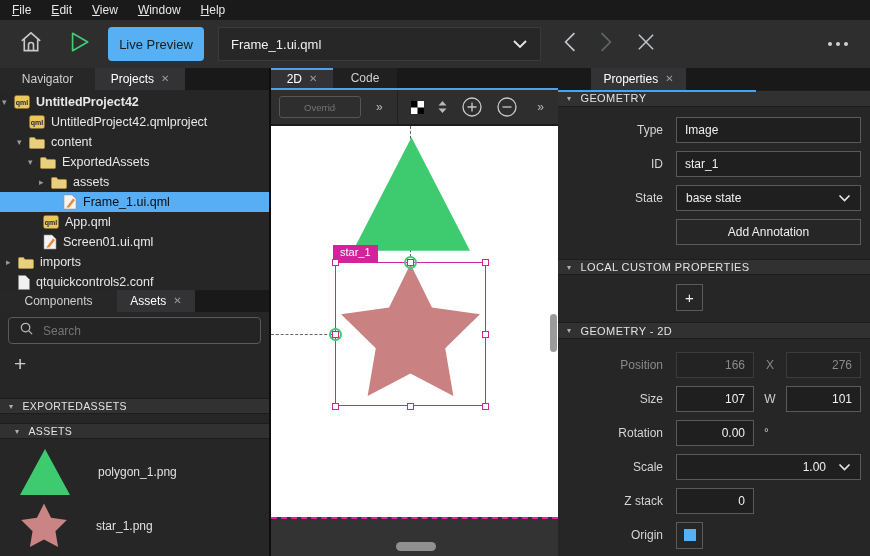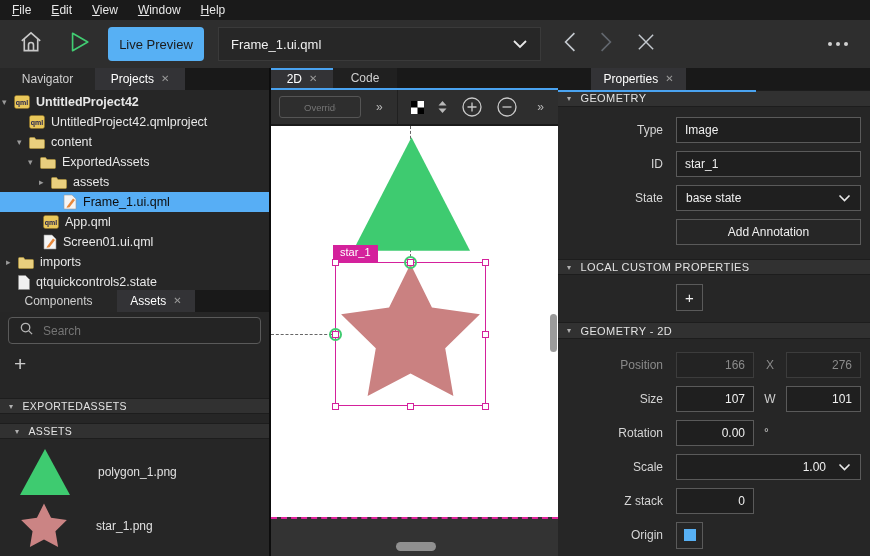--- a/index.html
+++ b/index.html
@@ -258,21 +258,21 @@
           <span class="arrow">▸</span>
           <svg width="16" height="13" viewBox="0 0 16 13">
               <path d="M0.5 2.5 a1 1 0 0 1 1 -1 h4 l1.5 2 h7.5 a1 1 0 0 1 1 1 v7 a1 1 0 0 1 -1 1 h-13 a1 1 0 0 1 -1 -1 Z" fill="#e9cf7e" stroke="#b4973a" stroke-width="0.6"></path>
             </svg>
           <span>imports</span>
         </div>
         <div class="trow" style="padding-left:18px">
           <svg width="12" height="15" viewBox="0 0 12 15">
               <path d="M0.5 0.5 h7 l4 4 v10 h-11 Z" fill="#f0f0f0" stroke="#888" stroke-width="0.5"></path>
             </svg>
-          <span>qtquickcontrols2.state</span>
+          <span>qtquickcontrols2.conf</span>
         </div>
       </div>
 
       <div class="tabbar">
         <div class="tab inactive" style="width:117px">
           <span>Components</span>
         </div>
         <div class="tab active" style="width:78px">
           <span>Assets</span>
           <span class="x">✕</span>

